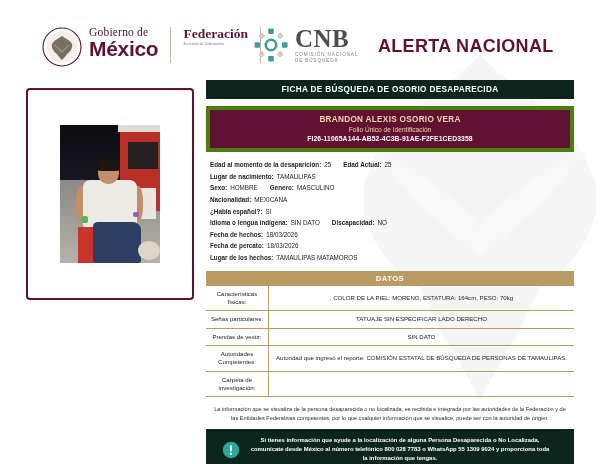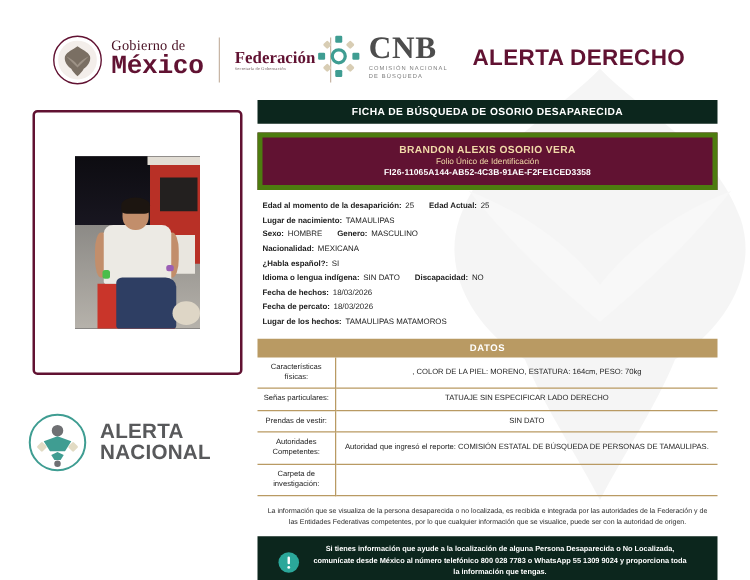--- a/index.html
+++ b/index.html
@@ -37,37 +37,37 @@
   .header {
     position: absolute;
     left: 0; top: 0;
     width: 600px;
     height: 76px;
   }
   .gob-block {
     position: absolute;
     left: 42px; top: 27px;
     display: flex;
-    align-items: center;
+    align-items: flex-start;
     height: 42px;
   }
   .eagle {
     width: 40px; height: 40px;
     margin-right: 7px;
     flex: 0 0 auto;
   }
   .gob-text { line-height: 1; }
   .gob-text .l1 {
     font-family: "Liberation Serif", serif;
     font-size: 11.5px;
     color: #4a1225;
     letter-spacing: .2px;
   }
   .gob-text .l2 {
-    font-family: Liberation Mono, monospace;
+    font-family: Liberation Sans, sans-serif;
     font-size: 21px;
     font-weight: bold;
     color: #611232;
     margin-top: -1px;
     letter-spacing: -.3px;
   }
   .vrule {
     width: 1px;
     height: 36px;
     background: #c8b6a6;
@@ -352,21 +352,21 @@
           </g>
         </svg>
       </span>
       <span class="cnb-text">
         <div class="c1">CNB</div>
         <div class="c2">COMISIÓN NACIONAL</div>
         <div class="c3">DE BÚSQUEDA</div>
       </span>
     </div>
 
-    <div class="alerta-nacional-title">ALERTA DERECHO</div>
+    <div class="alerta-nacional-title">ALERTA NACIONAL</div>
   </div>
 
   <div class="photo-frame">
     <div class="photo">
       <div class="sky"></div>
         <div class="ground"></div>
       <div class="stall"></div>
         <div class="stallroof"></div>
         <div class="stallwin"></div>
       <div class="chair"></div>
@@ -376,37 +376,20 @@
       <div class="shirt"></div>
       <div class="jeans"></div>
       <div class="head"></div>
         <div class="hair"></div>
       <div class="band"></div>
         <div class="bandr"></div>
       <div class="plate"></div>
     </div>
   </div>
 
-  <div class="an-logo">
-    <span class="an-mark">
-      <svg viewBox="0 0 48 48" xmlns="http://www.w3.org/2000/svg">
-        <circle cx="24" cy="24" r="22.2" fill="none" stroke="#3f9d92" stroke-width="1.6"></circle>
-        <circle cx="24" cy="14.5" r="4.6" fill="#6f7073"></circle>
-        <path d="M13 23 L24 19 L35 23 L30 31 L18 31 Z" fill="#3f9d92"></path>
-        <rect x="8.5" y="24.5" width="6" height="6" rx="1" fill="#e2dbc4" transform="rotate(45 11.5 27.5)"></rect>
-        <rect x="33.5" y="24.5" width="6" height="6" rx="1" fill="#e2dbc4" transform="rotate(45 36.5 27.5)"></rect>
-        <path d="M19 34 L24 31.5 L29 34 L26.5 38 L21.5 38 Z" fill="#3f9d92"></path>
-        <circle cx="24" cy="41" r="2.6" fill="#6f7073"></circle>
-      </svg>
-    </span>
-    <span class="an-words">
-      <div>ALERTA</div>
-      <div>NACIONAL</div>
-    </span>
-  </div>
 
   <div class="right-col">
 
     <div class="ficha-bar">FICHA DE BÚSQUEDA DE OSORIO DESAPARECIDA</div>
 
     <div class="name-box">
       <div class="nm">BRANDON ALEXIS OSORIO VERA</div>
       <div class="fol">Folio Único de Identificación</div>
       <div class="fuid">FI26-11065A144-AB52-4C3B-91AE-F2FE1CED3358</div>
     </div>

